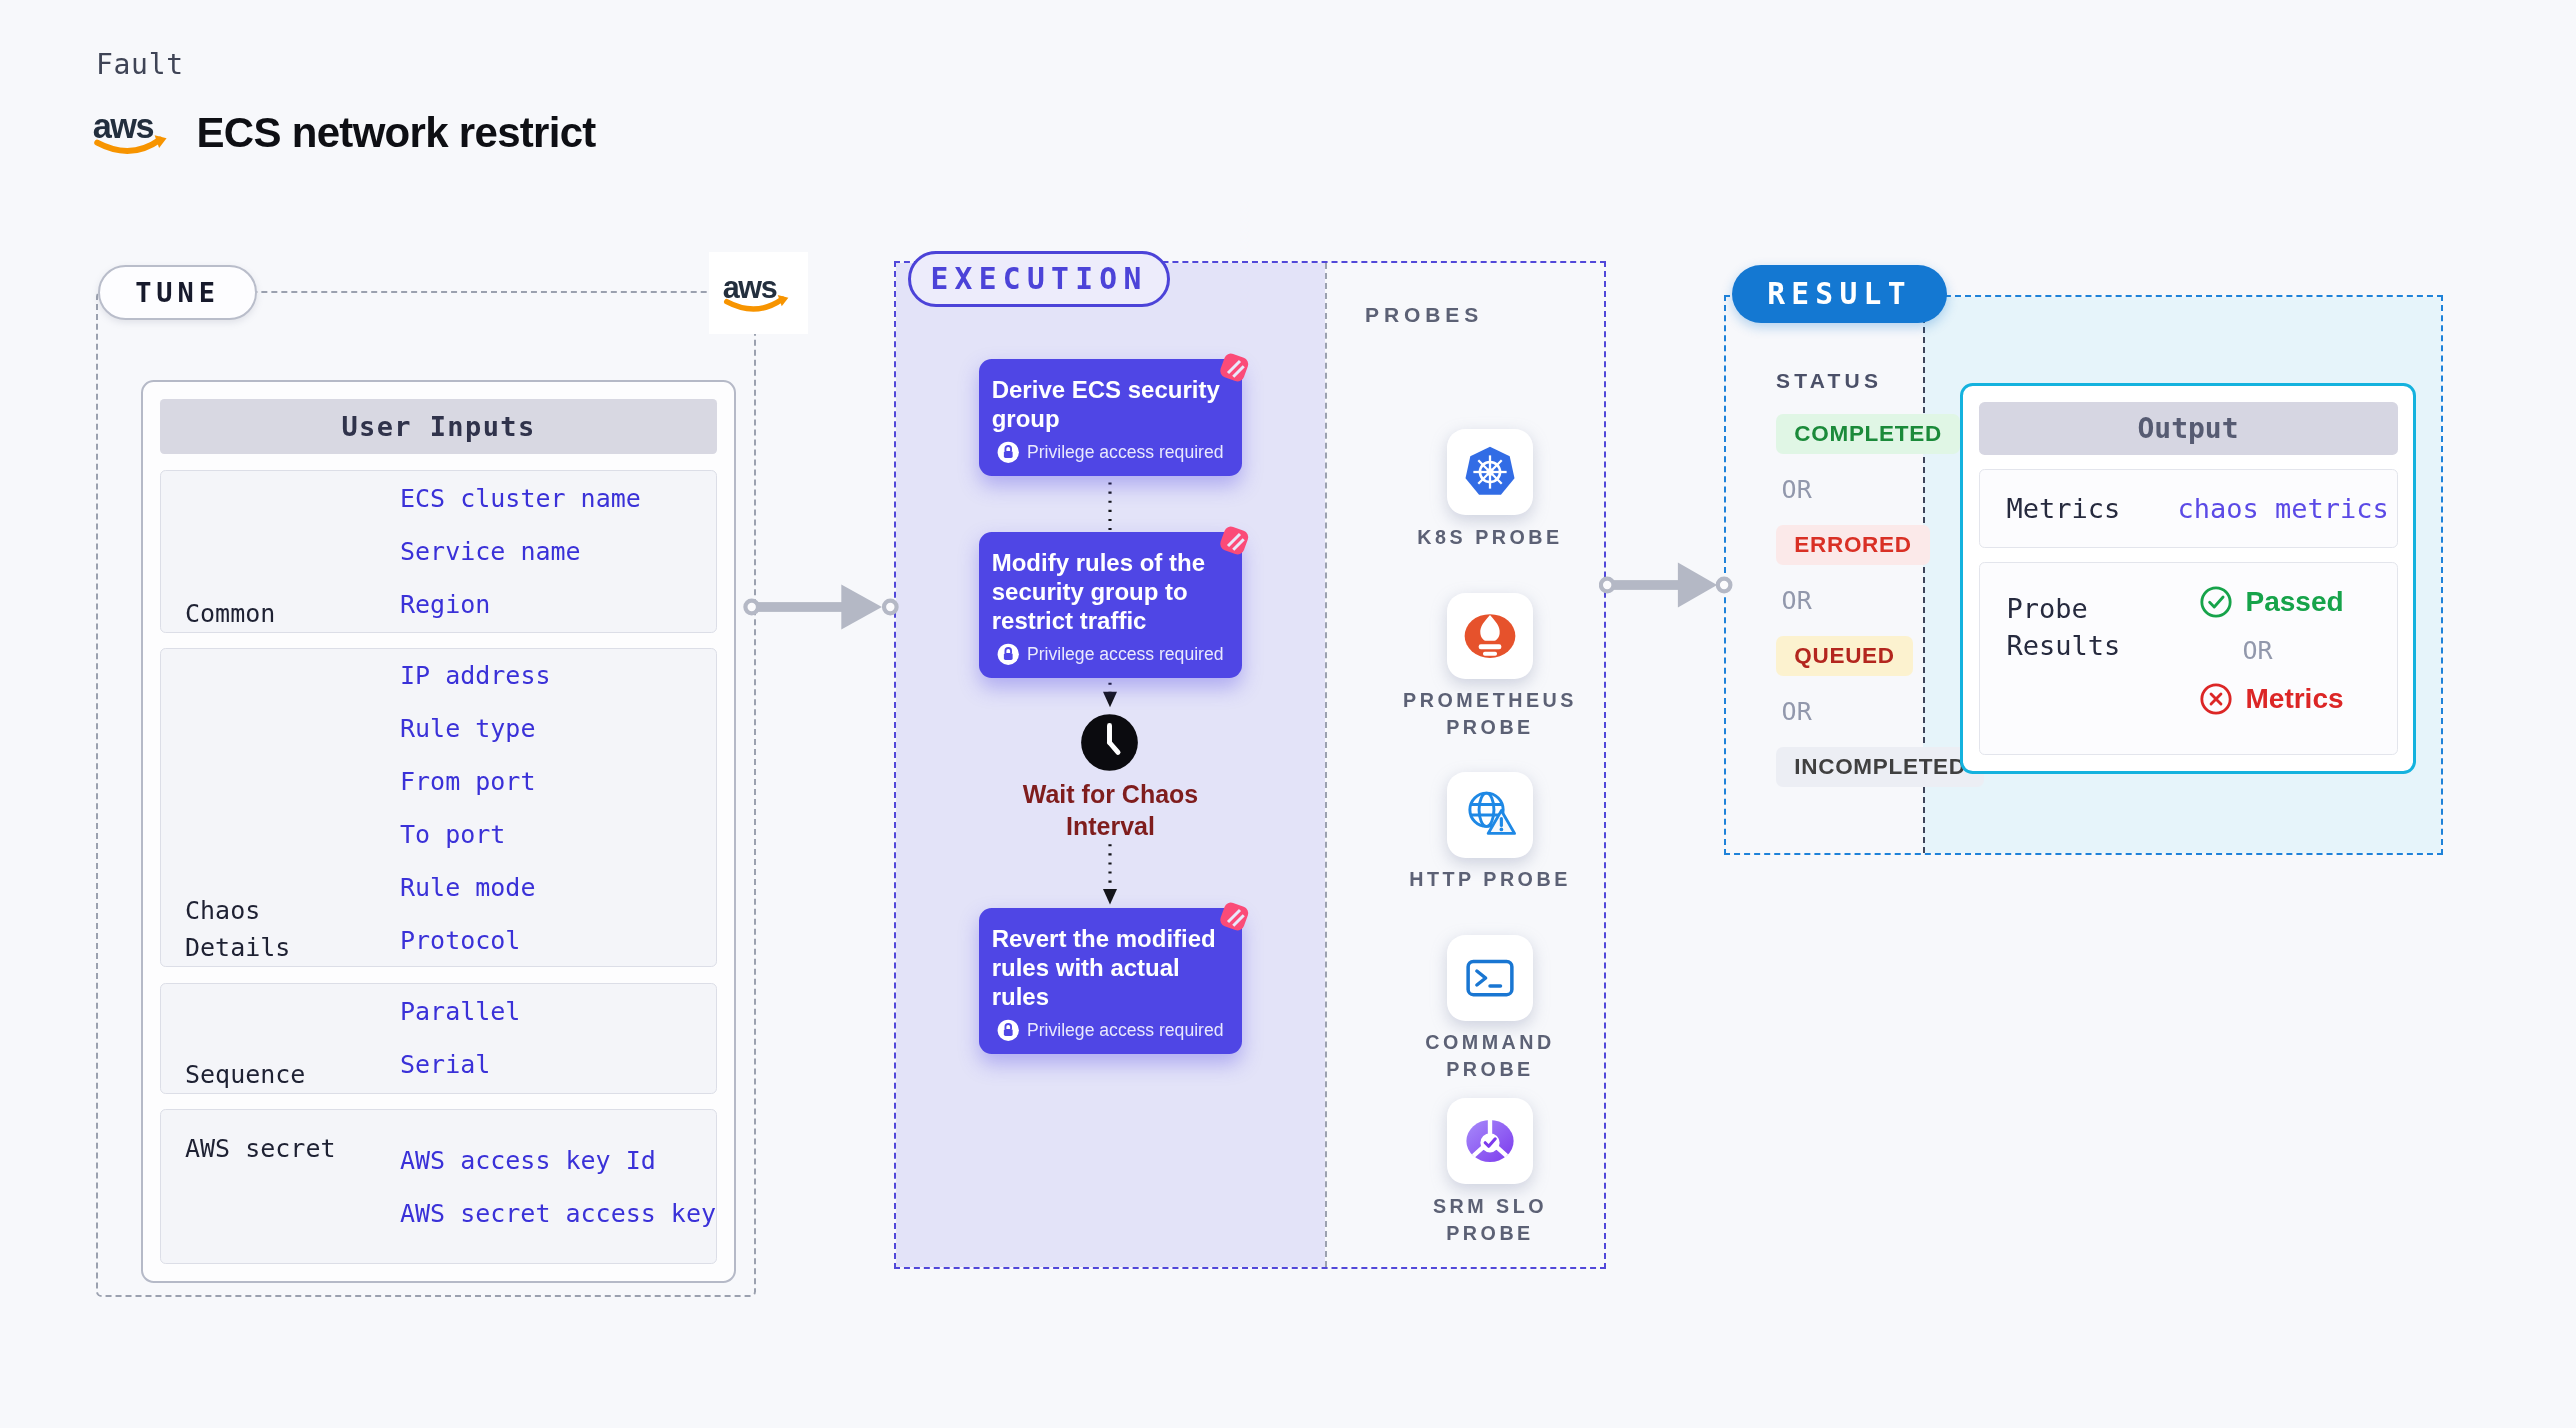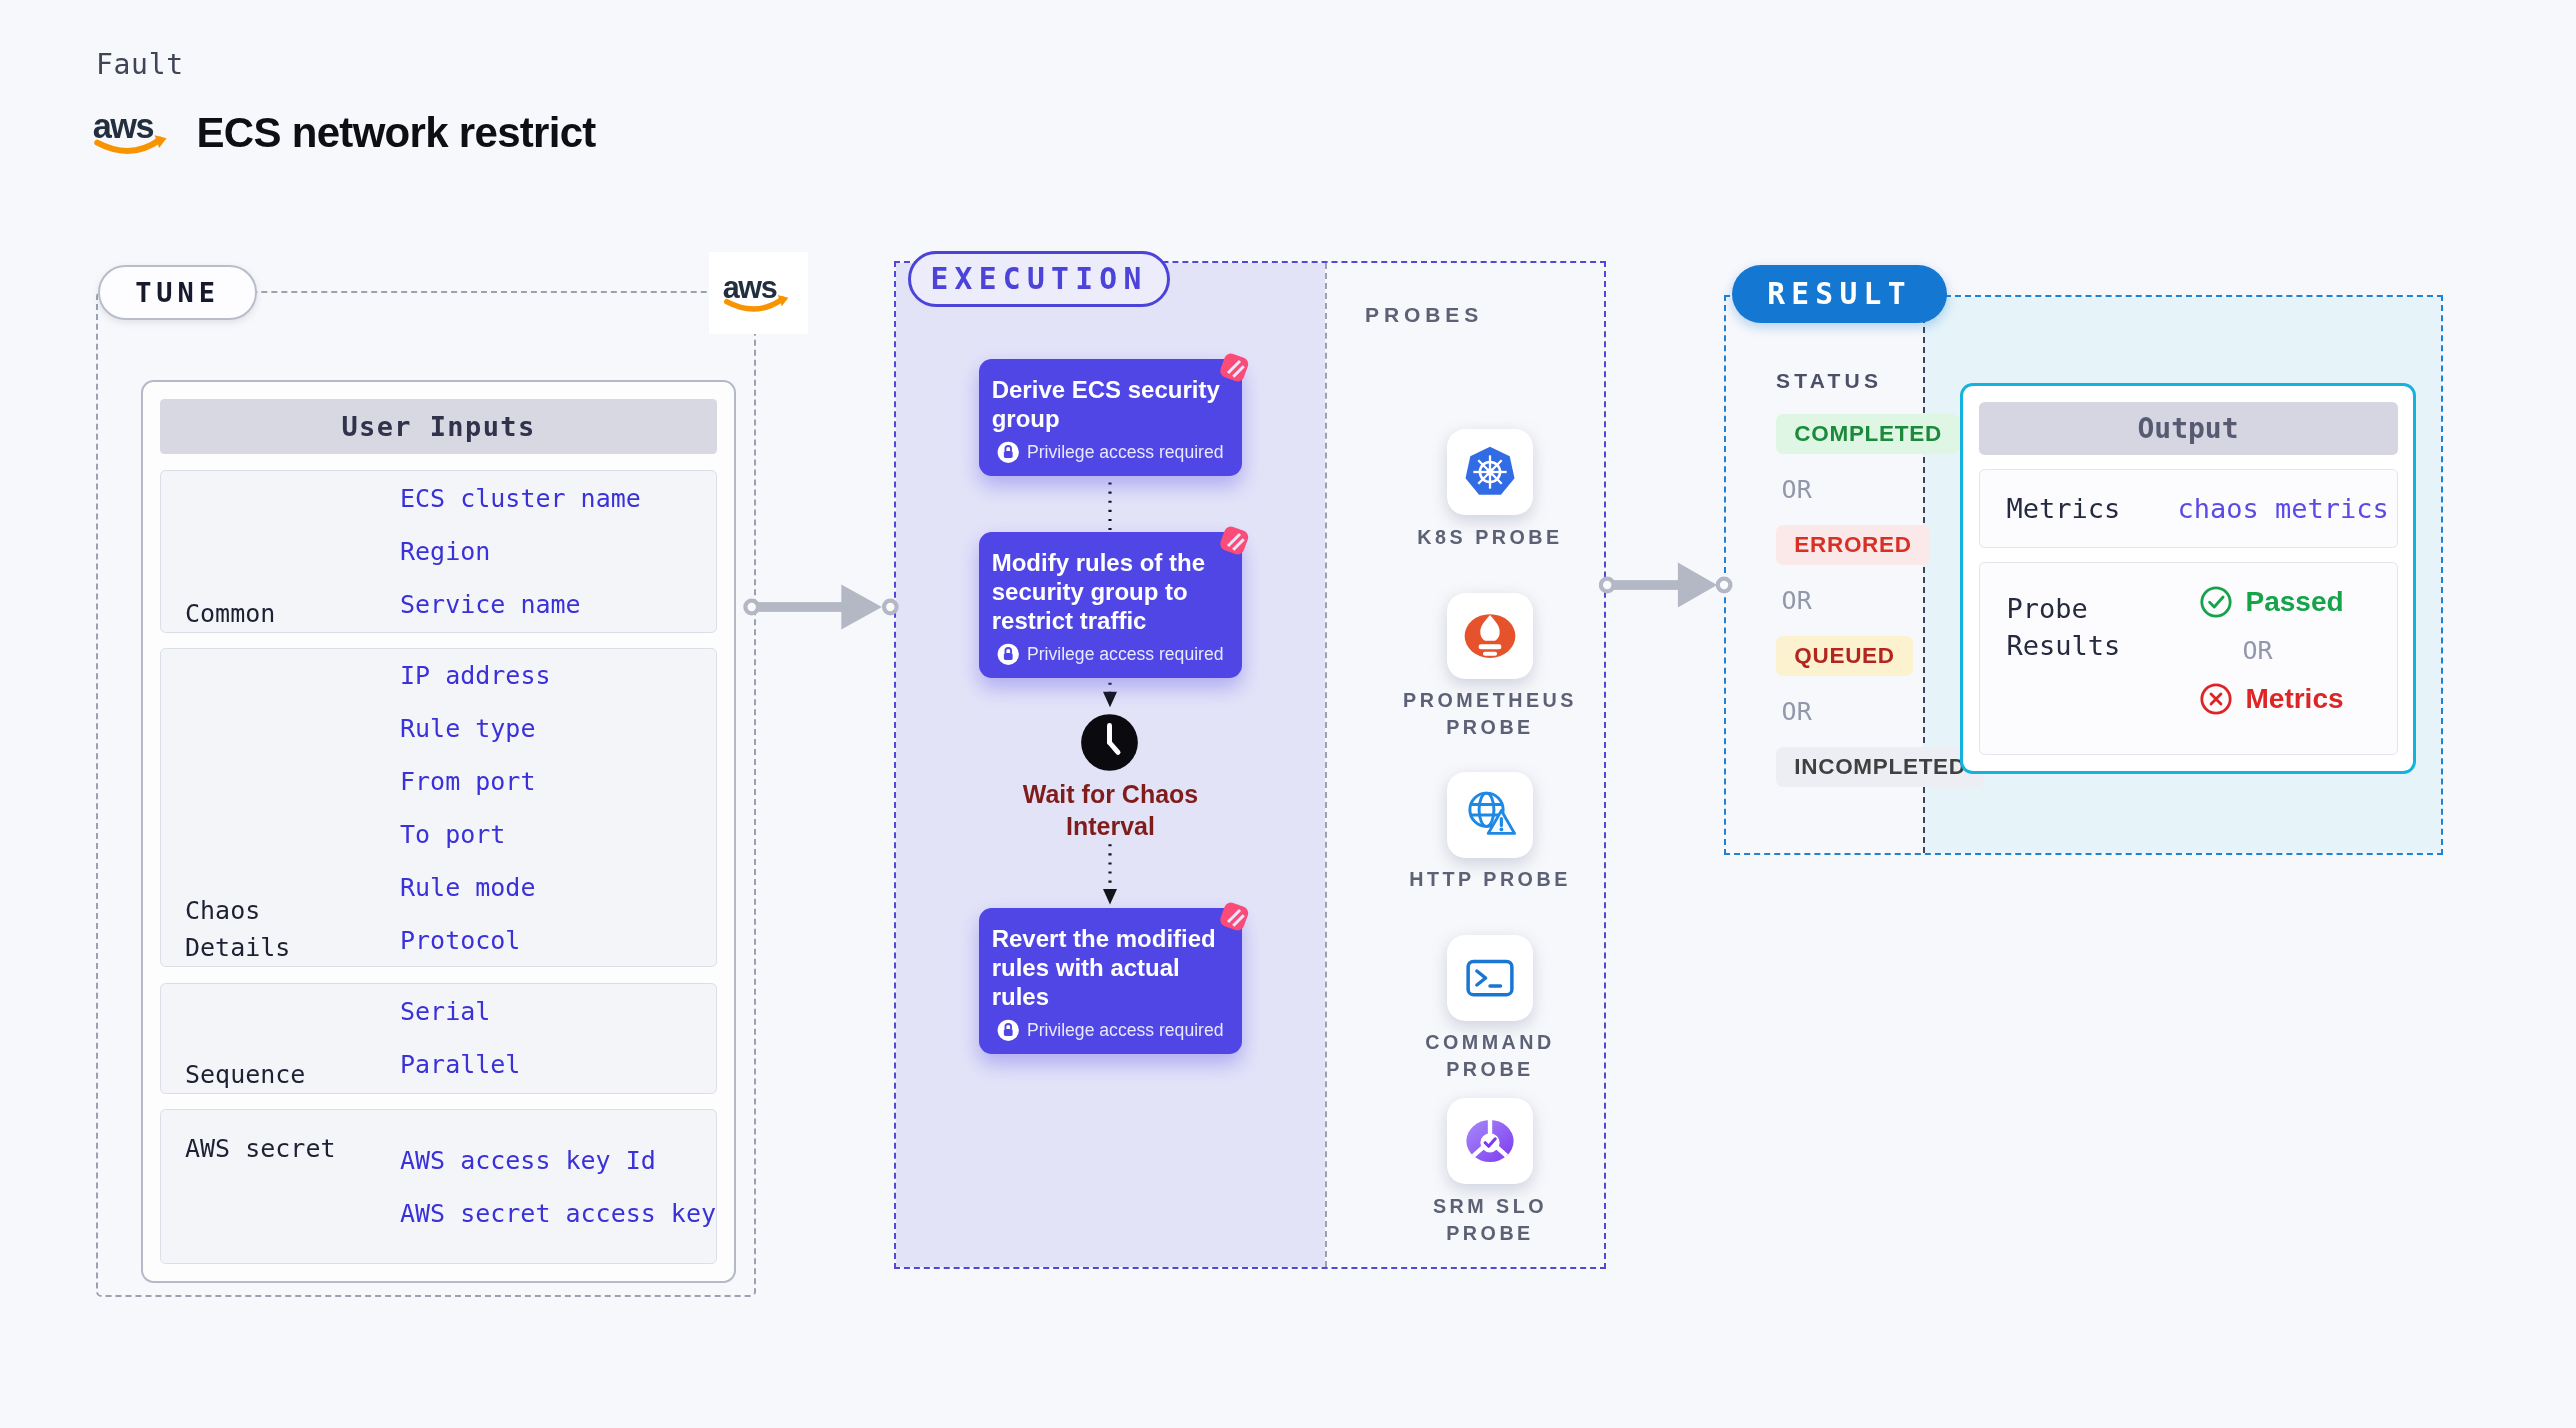--- a/index.html
+++ b/index.html
@@ -146,22 +146,22 @@
 
   <div class="abs inputs-card mono">
     <div class="inputs-header">User Inputs</div>
 
     <div class="input-row row-common">
       <div class="row-label">
           <span>Common</span>
         </div>
       <div class="row-values">
         <div class="value">ECS cluster name</div>
+        <div class="value">Service name</div>
         <div class="value">Region</div>
-        <div class="value">Service name</div>
       </div>
     </div>
 
     <div class="input-row row-chaos">
       <div class="row-label">
           <span>Chaos Details</span>
         </div>
       <div class="row-values">
         <div class="value">IP address</div>
         <div class="value">Rule type</div>
@@ -170,22 +170,22 @@
         <div class="value">Rule mode</div>
         <div class="value">Protocol</div>
       </div>
     </div>
 
     <div class="input-row row-seq">
       <div class="row-label">
           <span>Sequence</span>
         </div>
       <div class="row-values">
+        <div class="value">Parallel</div>
         <div class="value">Serial</div>
-        <div class="value">Parallel</div>
       </div>
     </div>
 
     <div class="input-row row-aws">
       <div class="row-label">
           <span>AWS secret</span>
         </div>
       <div class="row-values">
         <div class="value">AWS access key Id</div>
         <div class="value">AWS secret access key</div>

